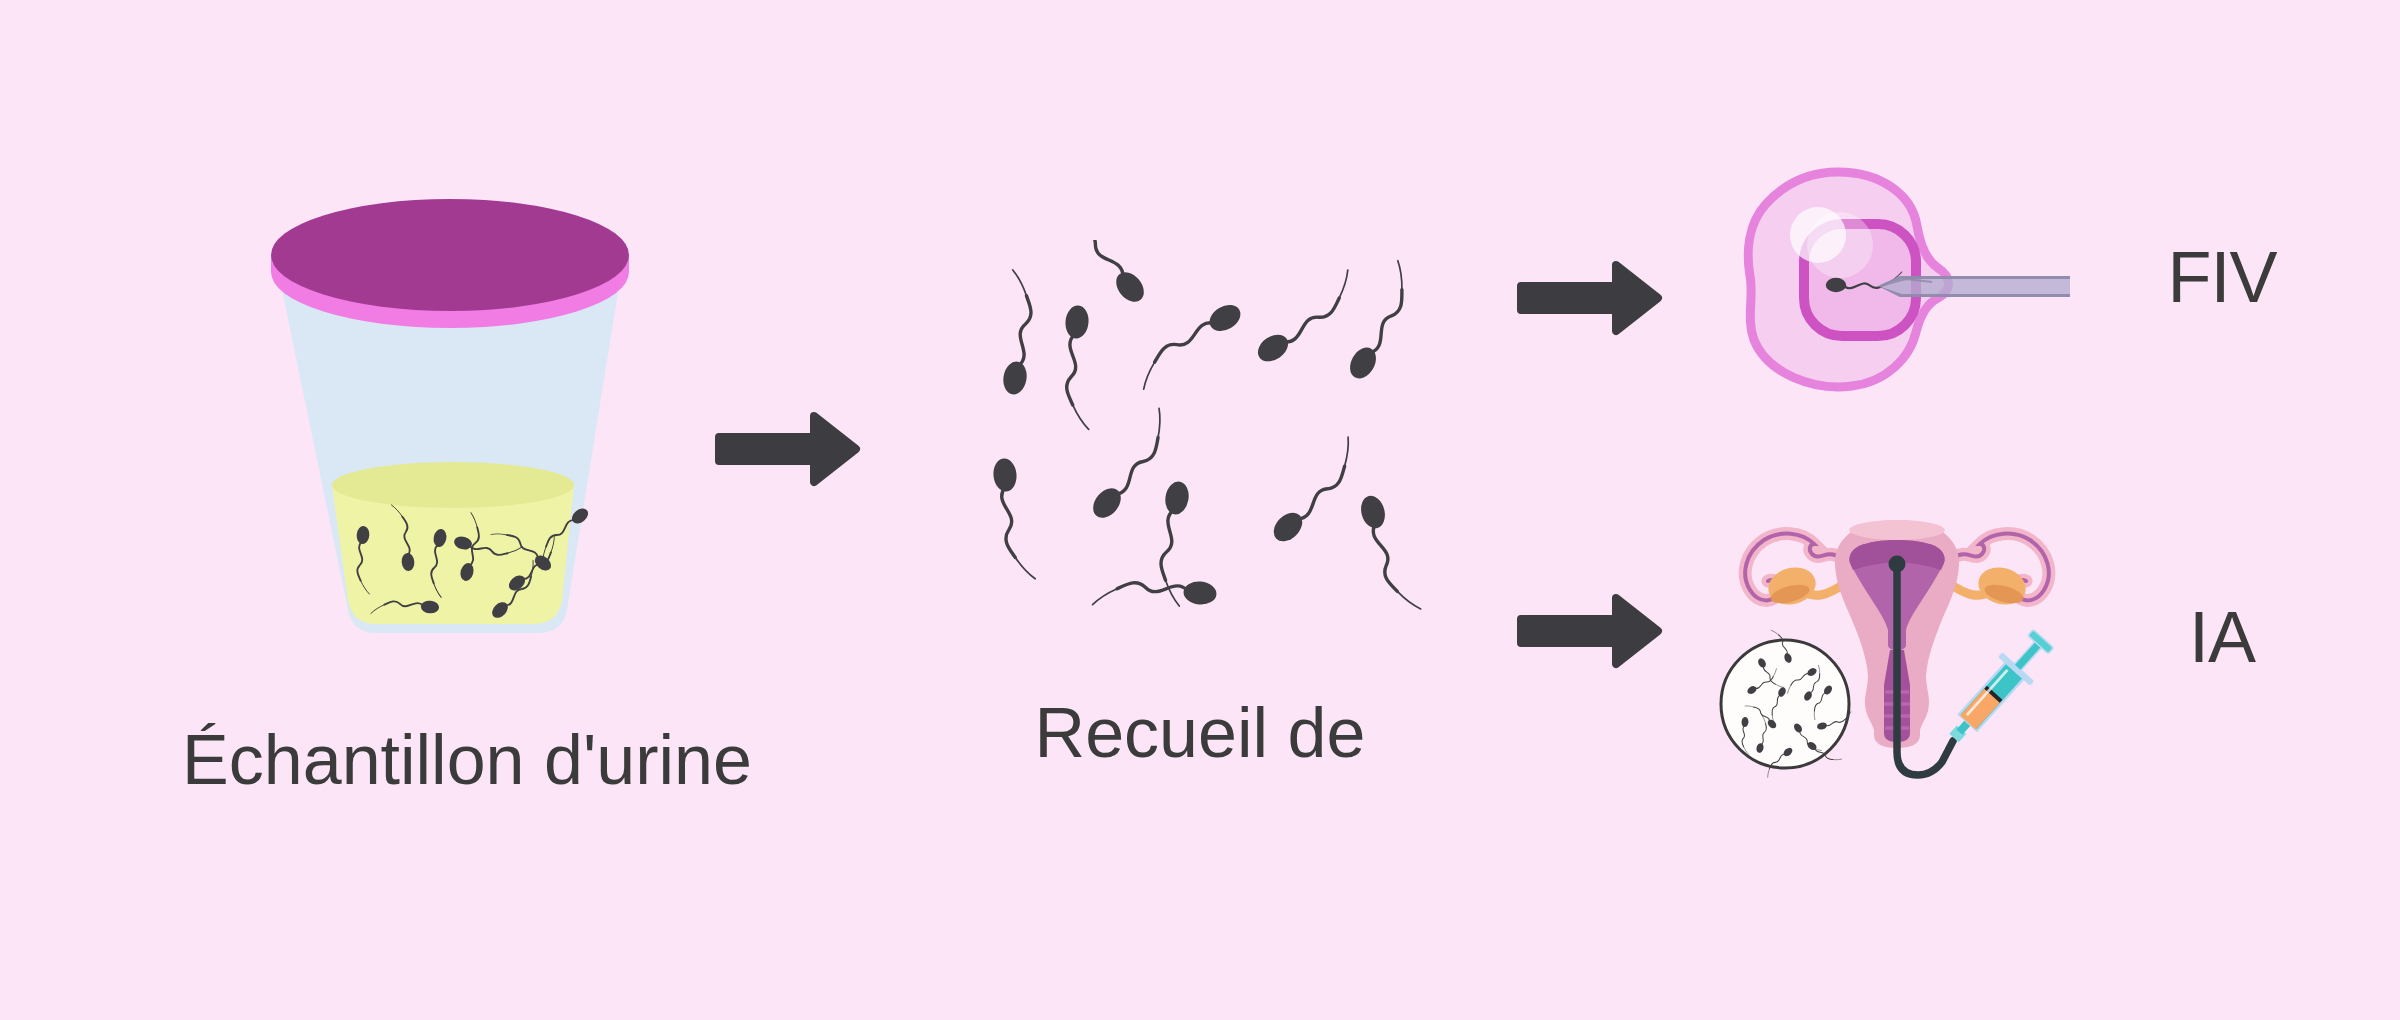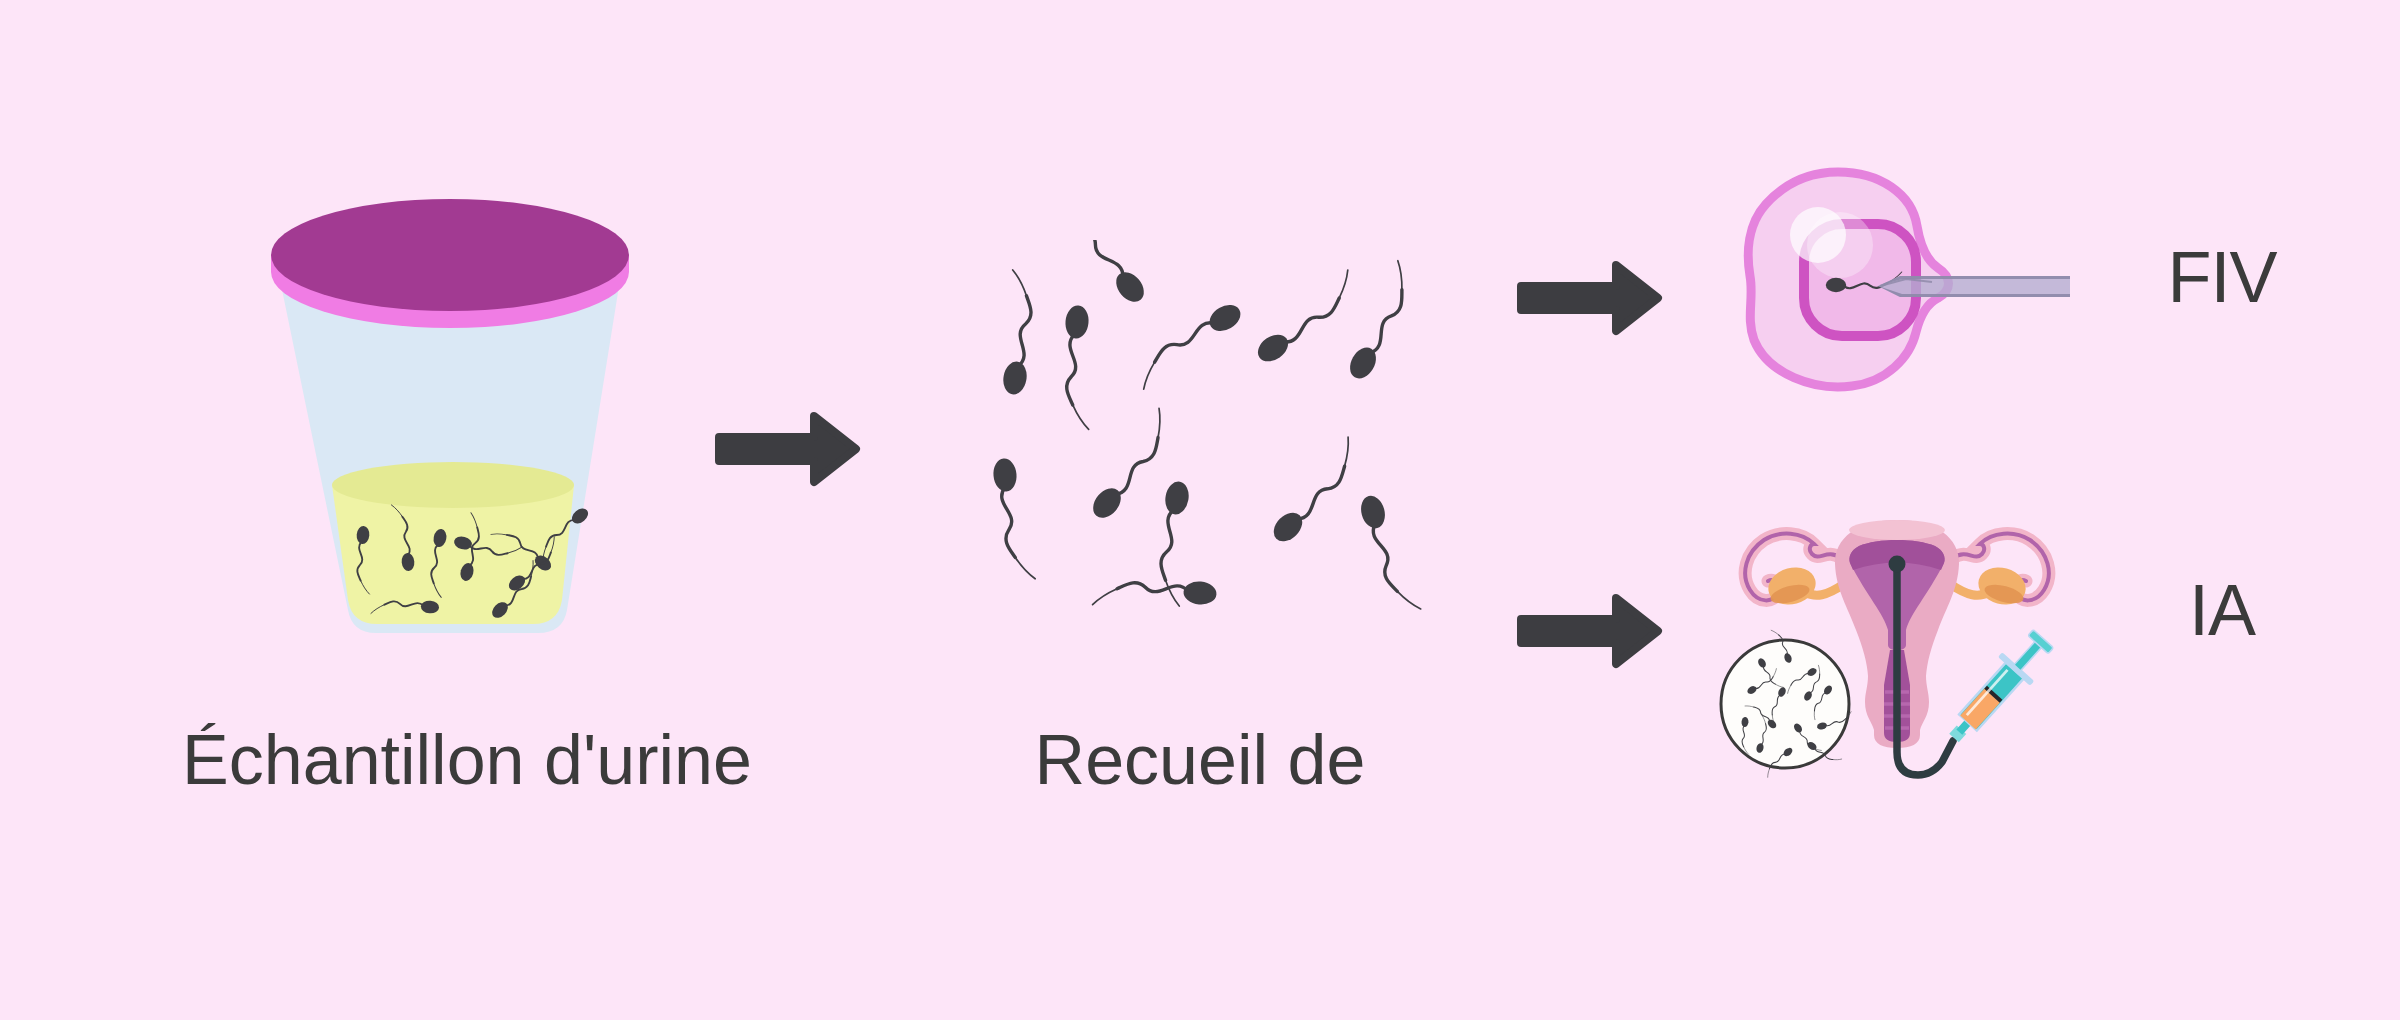--- a/index.html
+++ b/index.html
@@ -65,21 +65,21 @@
         <use href="#sperm-shape" transform="translate(403 123) rotate(-60) scale(1)"></use>
         <use href="#sperm-shape" transform="translate(45 235) rotate(85) scale(1)"></use>
         <use href="#sperm-shape" transform="translate(147 263) rotate(-50) scale(1)"></use>
         <use href="#sperm-shape" transform="translate(217 258) rotate(100) scale(1)"></use>
         <use href="#sperm-shape" transform="translate(240 353) rotate(185) scale(1)"></use>
         <use href="#sperm-shape" transform="translate(328 287) rotate(-45) scale(1)"></use>
         <use href="#sperm-shape" transform="translate(413 272) rotate(75) scale(1)"></use>
       </g>
   </svg>
 
-  <div class="caption" style="left:1200px;top:716px">
+  <div class="caption" style="left:1200px;top:689px">
     <div>Recueil de</div>
   </div>
 
   <svg class="abs" style="left:1517px;top:260px" width="146" height="76" viewBox="0 0 146 76">
     <path d="M4,26 H99 V5 L141,38 L99,71 V50 H4 Z" fill="#3d3d41" stroke="#3d3d41" stroke-width="8" stroke-linejoin="round" stroke-linecap="round"></path>
   </svg>
 
   <svg class="abs" style="left:1517px;top:593px" width="146" height="76" viewBox="0 0 146 76">
     <path d="M4,26 H99 V5 L141,38 L99,71 V50 H4 Z" fill="#3d3d41" stroke="#3d3d41" stroke-width="8" stroke-linejoin="round" stroke-linecap="round"></path>
   </svg>
@@ -155,15 +155,15 @@
       <rect x="-15" y="-114" width="30" height="88" fill="#3cc4c6" stroke="#b9d8f3" stroke-width="3"></rect>
       <rect x="-13" y="-72" width="26" height="46" fill="#f9a766"></rect>
       <rect x="-13" y="-76" width="26" height="5" fill="#26262a"></rect>
       <rect x="-9" y="-108" width="3.5" height="76" fill="#ffffff" opacity="0.75"></rect>
       <rect x="-27" y="-120" width="54" height="8" rx="3" fill="#b9d8f3"></rect>
       <rect x="-5.5" y="-158" width="11" height="40" fill="#3cc4c6" stroke="#b9d8f3" stroke-width="2"></rect>
       <rect x="-17" y="-167" width="34" height="10" rx="3" fill="#57d0d2" stroke="#b9d8f3" stroke-width="2"></rect>
     </g>
   </svg>
 
-  <div class="outcome-label" style="left:2222px;top:571px">IA</div>
+  <div class="outcome-label" style="left:2222px;top:598px">IA</div>
 
 </div>
 
 </body></html>

